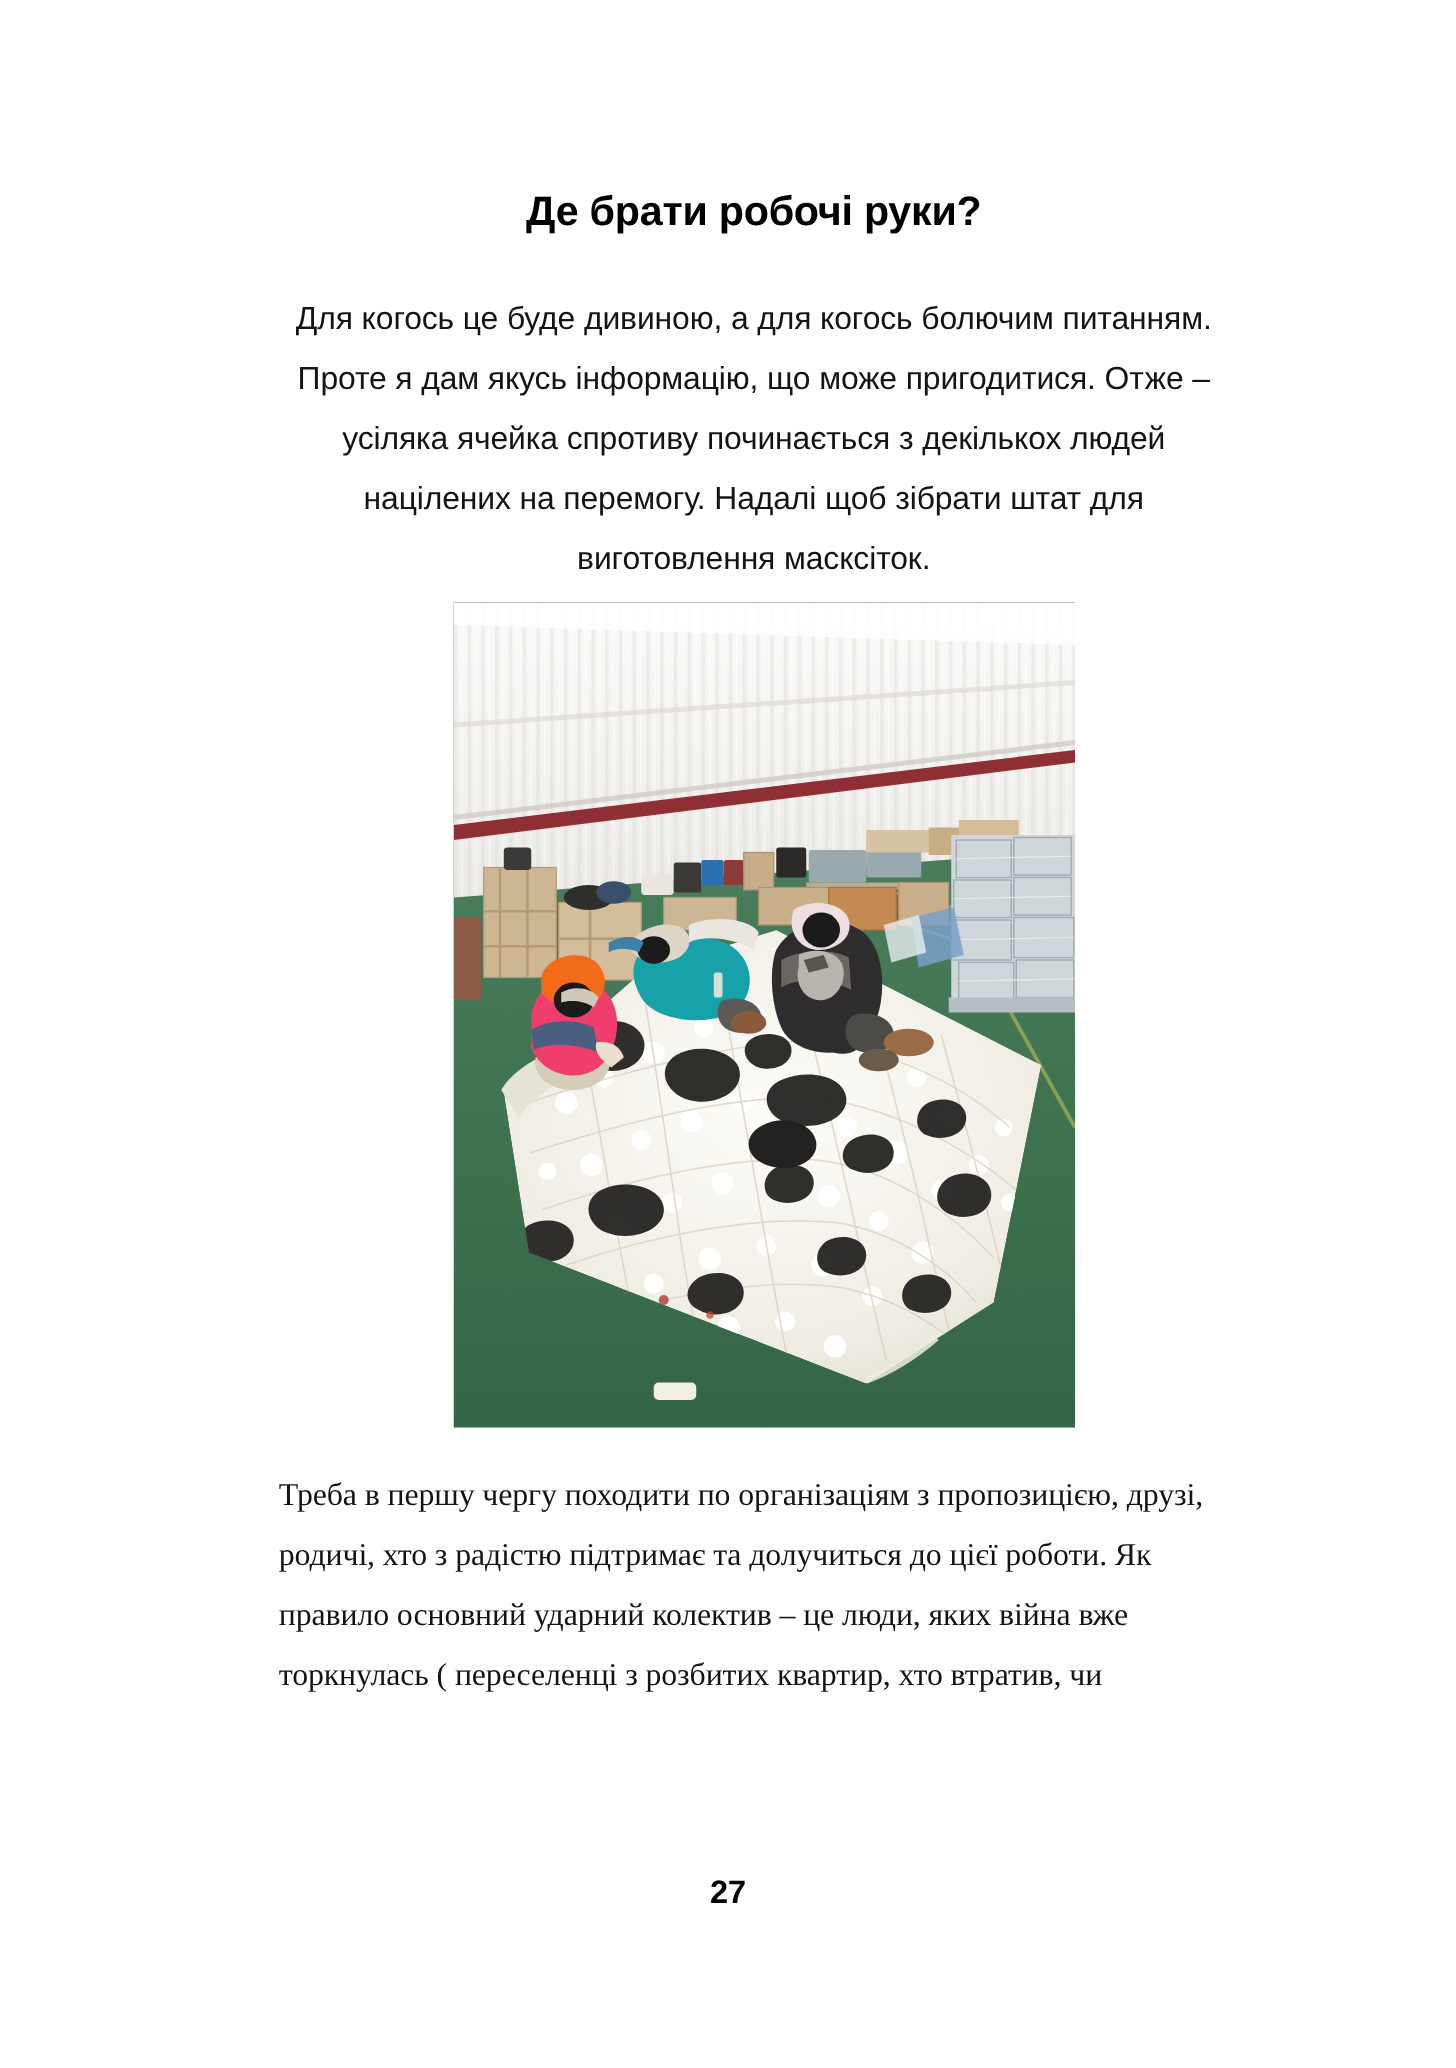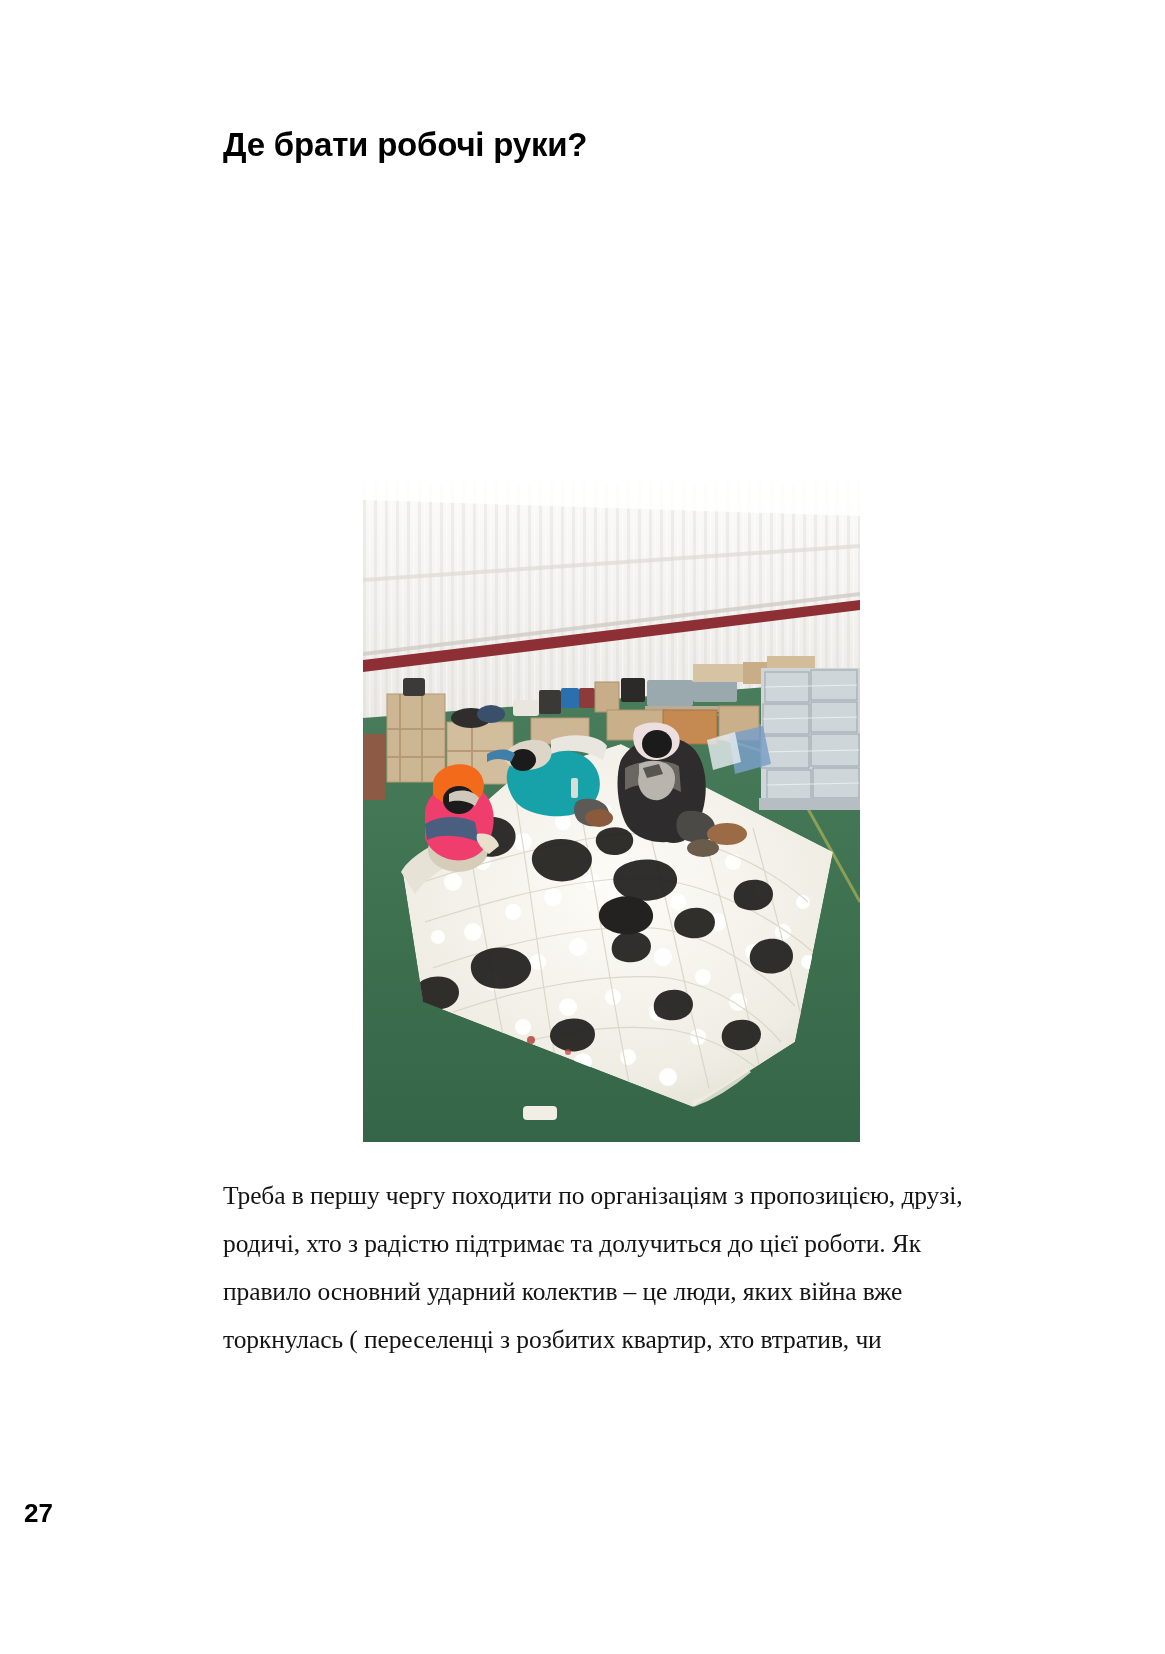--- a/index.html
+++ b/index.html
@@ -16,22 +16,23 @@
     overflow: hidden;
   }
   .page {
     position: absolute;
     inset: 0;
     background: #ffffff;
   }
   .content {
     position: absolute;
     left: 223px;
-    top: 126px;
+    top: 150px;
     width: 760px;
+    text-align: center;
   }
   .page-title {
     font-size: 33px;
     font-weight: bold;
     letter-spacing: -0.2px;
     color: #000000;
     margin: 0 0 42px 0;
     line-height: 1.18;
   }
   .body-paragraph {
@@ -61,34 +62,34 @@
     left: 223px;
     top: 1172px;
     width: 780px;
     font-family: Liberation Serif, serif;
   }
   .page-number {
     position: absolute;
     left: 0;
     right: 0;
     top: 1498px;
-    text-align: left;
+    text-align: center;
     font-size: 26px;
     font-weight: bold;
     color: #000000;
-    margin-left: 24px;
   }
 </style>
 </head>
 <body>
 
 <div class="page">
 
   <div class="content">
     <h1 class="page-title">Де брати робочі руки?</h1>
+    <p class="body-paragraph">Для когось це буде дивиною, а для когось болючим питанням. Проте я дам якусь інформацію, що може пригодитися. Отже – усіляка ячейка спротиву починається з декількох людей націлених на перемогу. Надалі щоб зібрати штат для виготовлення масксіток.</p>
   </div>
 
   <div class="figure">
     <svg viewBox="0 0 497 660" preserveAspectRatio="none">
       <defs>
         <linearGradient id="wallGrad" x1="0" y1="0" x2="0" y2="1">
           <stop offset="0%" stop-color="#fbfbfa"></stop>
           <stop offset="70%" stop-color="#eceae6"></stop>
           <stop offset="100%" stop-color="#e2e0db"></stop>
         </linearGradient>

